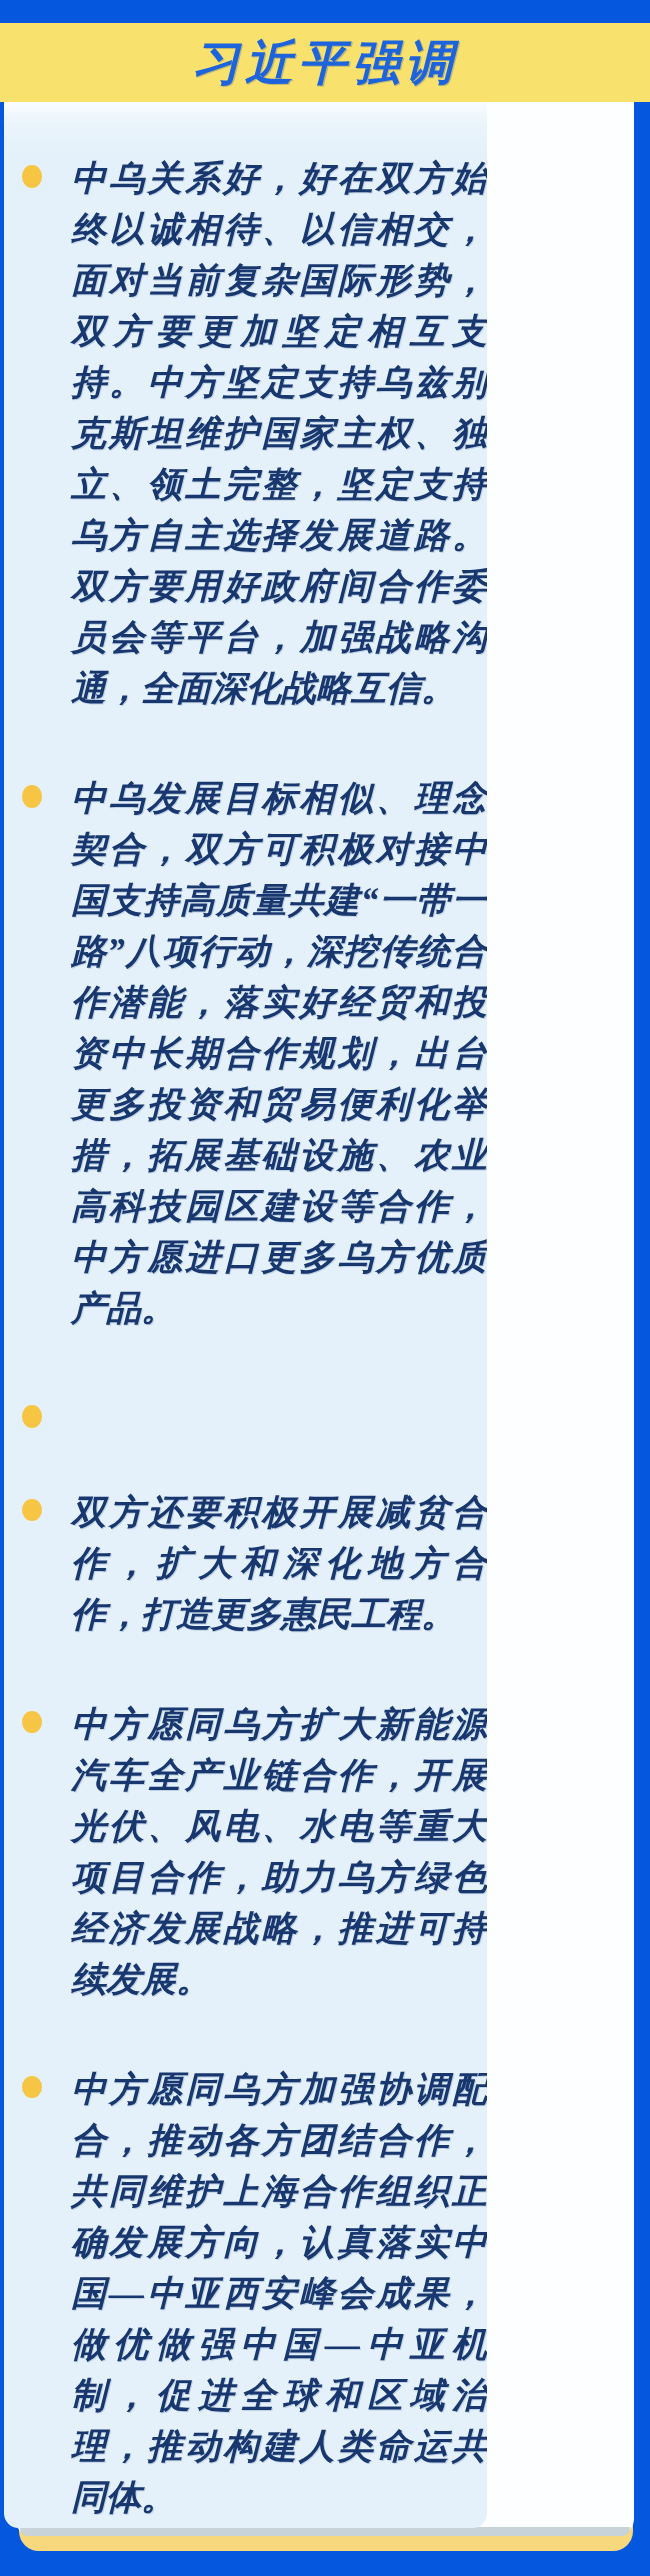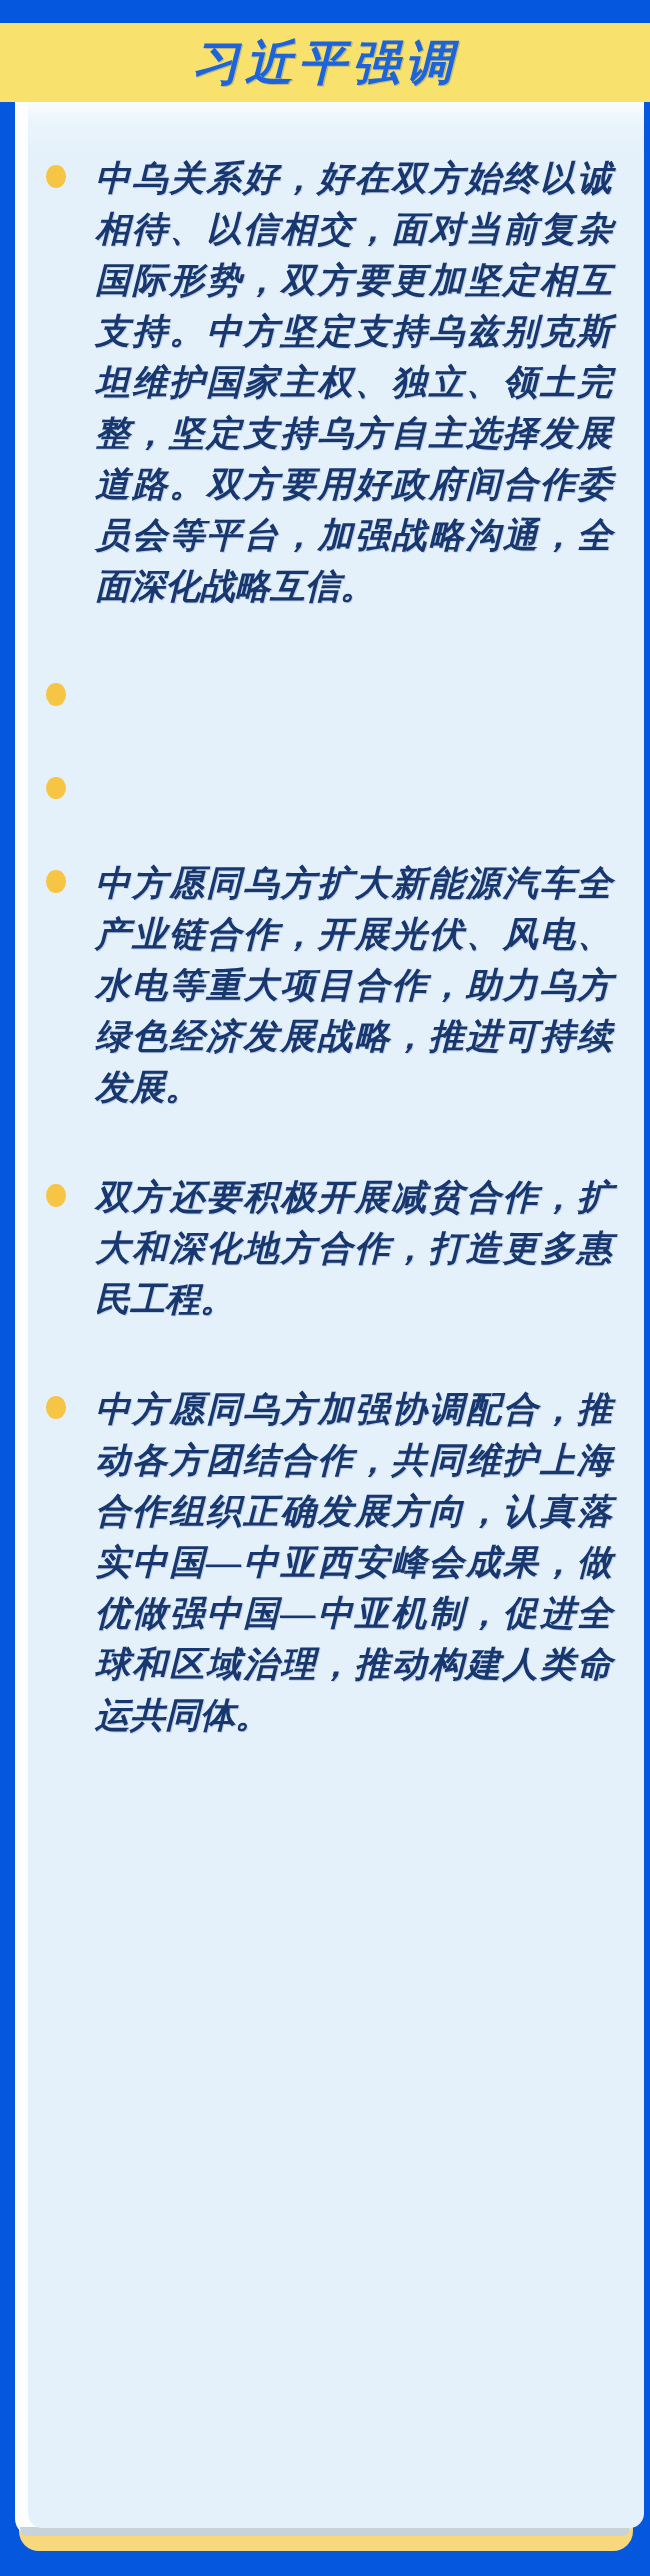--- a/index.html
+++ b/index.html
@@ -64,22 +64,22 @@
   .layer-gray {
     position: absolute;
     left: 20px; top: 2527px;
     width: 610px; height: 8.7px;
     background: var(--card-gray-edge);
     border-radius: 0 0 8px 8px;
     z-index: 3;
   }
   .card {
     position: absolute;
-    left: 28px; top: 101px;
-    width: 616px; height: 2427px; 
+    left: 4px; top: 101px;
+    width: 483px; height: 2427px; 
     background: linear-gradient(180deg, #fbfdff 0px, #e9f4fb 22.7px, var(--card-light-blue) 60px);
     border-radius: 0 0 14.7px 14.7px;
     z-index: 4;
     padding-top: 52px;
     overflow: hidden;
   }
   
   .item {
     display: flex;
     align-items: flex-start;
@@ -118,34 +118,35 @@
 
 <div class="card">
   <div class="list" id="quote-list">
   <div class="item">
     <span class="dot"></span>
     <p class="txt">中乌关系好，好在双方始终以诚相待、以信相交，面对当前复杂国际形势，双方要更加坚定相互支持。中方坚定支持乌兹别克斯坦维护国家主权、独立、领土完整，坚定支持乌方自主选择发展道路。双方要用好政府间合作委员会等平台，加强战略沟通，全面深化战略互信。</p>
   </div>
 
   <div class="item">
     <span class="dot"></span>
+    <p class="txt">中乌发展目标相似、理念契合，双方可积极对接中国支持高质量共建“一带一路”八项行动，深挖传统合作潜能，落实好经贸和投资中长期合作规划，出台更多投资和贸易便利化举措，拓展基础设施、农业高科技园区建设等合作，中方愿进口更多乌方优质产品。</p>
   </div>
 
   <div class="item">
     <span class="dot"></span>
   </div>
 
   <div class="item">
     <span class="dot"></span>
-    <p class="txt">中方愿同乌方扩大新能源汽车全产业链合作，开展光伏、风电、水电等重大项目合作，助力乌方绿色经济发展战略，推进可持续发展。</p>
+    <p class="txt">双方还要积极开展减贫合作，扩大和深化地方合作，打造更多惠民工程。</p>
   </div>
 
   <div class="item">
     <span class="dot"></span>
-    <p class="txt">双方还要积极开展减贫合作，扩大和深化地方合作，打造更多惠民工程。</p>
+    <p class="txt">中方愿同乌方扩大新能源汽车全产业链合作，开展光伏、风电、水电等重大项目合作，助力乌方绿色经济发展战略，推进可持续发展。</p>
   </div>
 
 
   <div class="item">
     <span class="dot"></span>
     <p class="txt">中方愿同乌方加强协调配合，推动各方团结合作，共同维护上海合作组织正确发展方向，认真落实中国—中亚西安峰会成果，做优做强中国—中亚机制，促进全球和区域治理，推动构建人类命运共同体。</p>
   </div>
 </div>
 </div>
 

